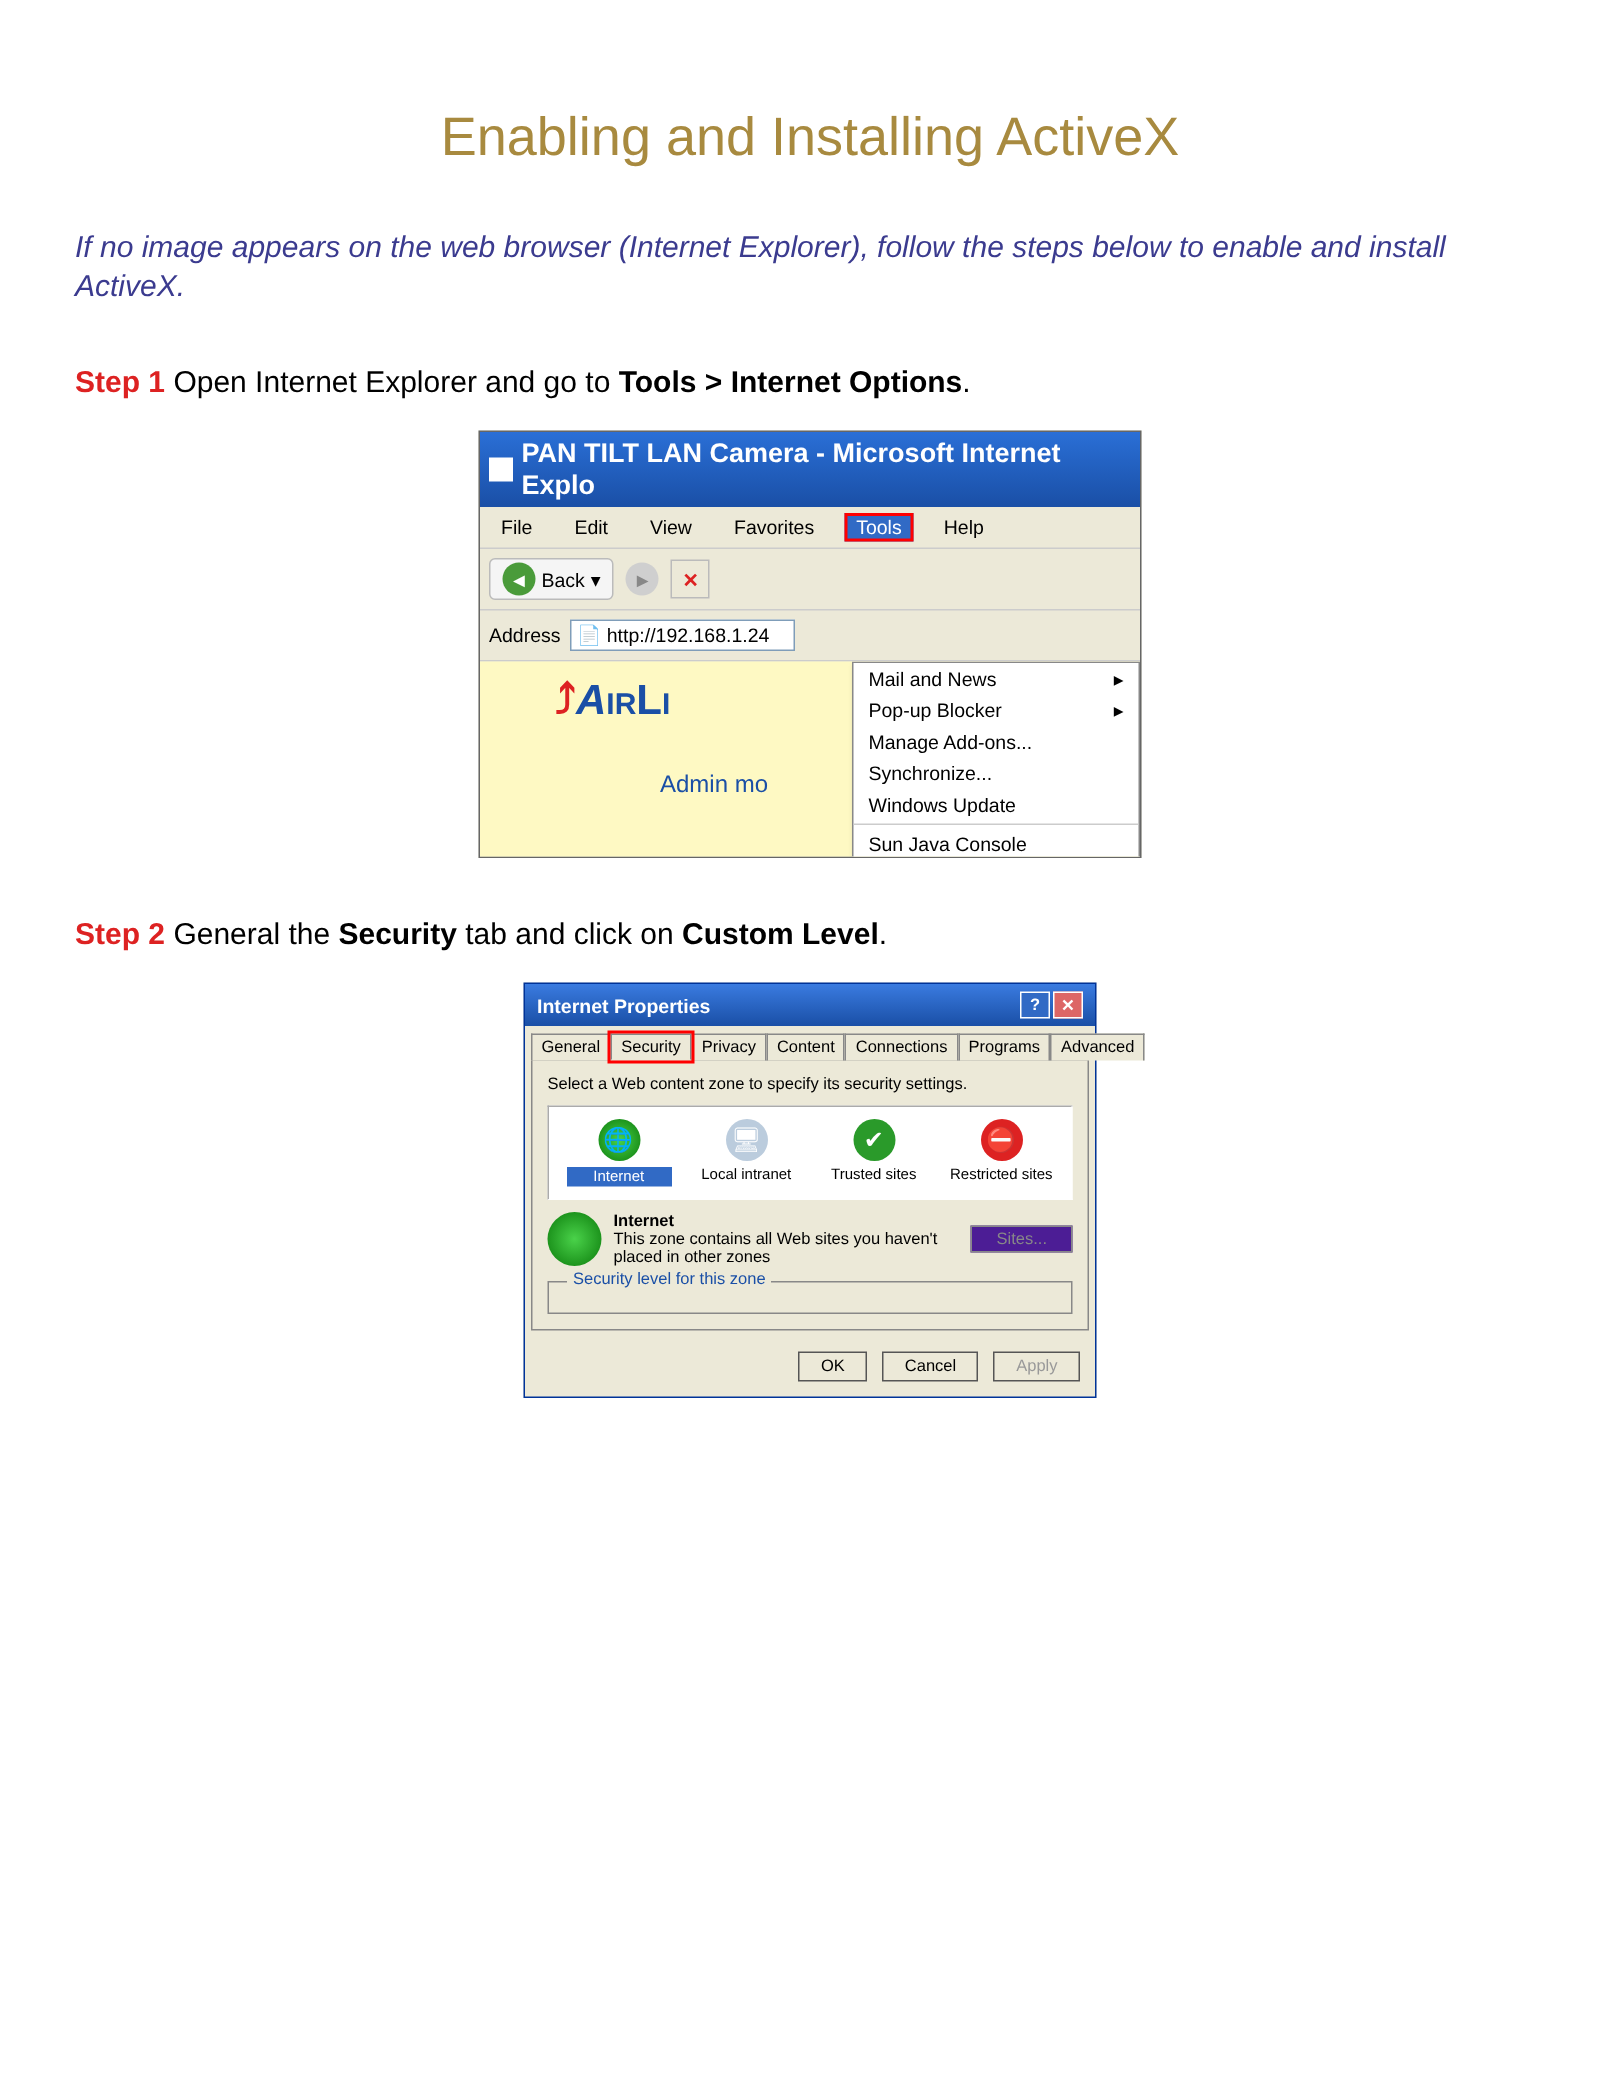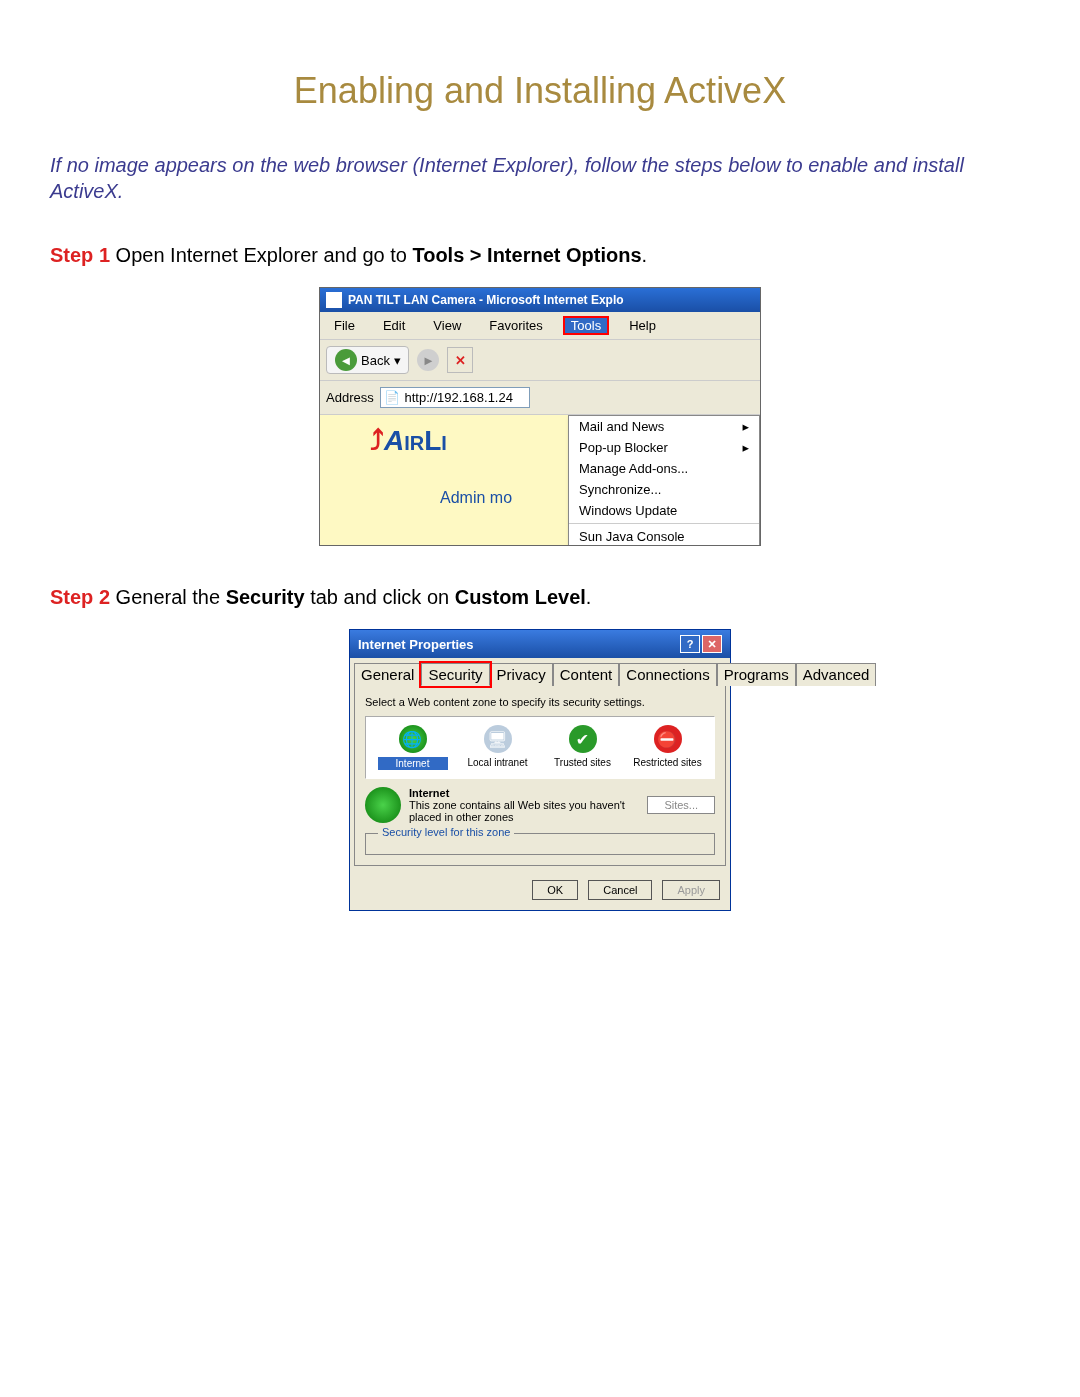--- a/index.html
+++ b/index.html
@@ -58,21 +58,21 @@
     font-size: 13px;
   }
   .ie-title {
     background: linear-gradient(#2a6fd6, #1a4fa6);
     color: #fff;
     font-weight: bold;
     padding: 4px 6px;
     display: flex;
     align-items: center;
     gap: 6px;
-    font-size: 12px;
+    font-size: 18px;
   }
   .ie-title .icon {
     width: 16px; height: 16px;
     background: #fff;
     display: inline-block;
   }
   .ie-menubar {
     background: #ece9d8;
     padding: 4px 6px;
     display: flex;
@@ -196,21 +196,21 @@
     border: 1px solid #fff;
     font-size: 11px;
     font-weight: bold;
   }
   .win-btn.help { background: #316ac5; }
   .tabs {
     display: flex;
     background: #ece9d8;
     padding: 4px 4px 0 4px;
     gap: 0;
-    font-size: 15px;
+    font-size: 11px;
   }
   .tab {
     border: 1px solid #888;
     border-bottom: none;
     padding: 2px 6px;
     background: #ece9d8;
     position: relative;
     top: 1px;
   }
   .tab.sel {
@@ -263,21 +263,21 @@
   }
   .zone-desc .gicon {
     width: 36px; height: 36px; flex: none;
     border-radius: 50%;
     background: radial-gradient(#4ad24a, #0a7a0a);
   }
   .zone-desc .txt { flex: 1; }
   .sites-btn {
     border: 1px solid #888;
     padding: 2px 16px;
-    background: #ffffff;
+    background: #4c1d95;
     color: #888;
     align-self: center;
   }
   .fieldset {
     border: 1px solid #888;
     padding: 10px 12px;
     margin-top: 10px;
   }
   .fieldset-legend {
     color: #1a4fa6;

